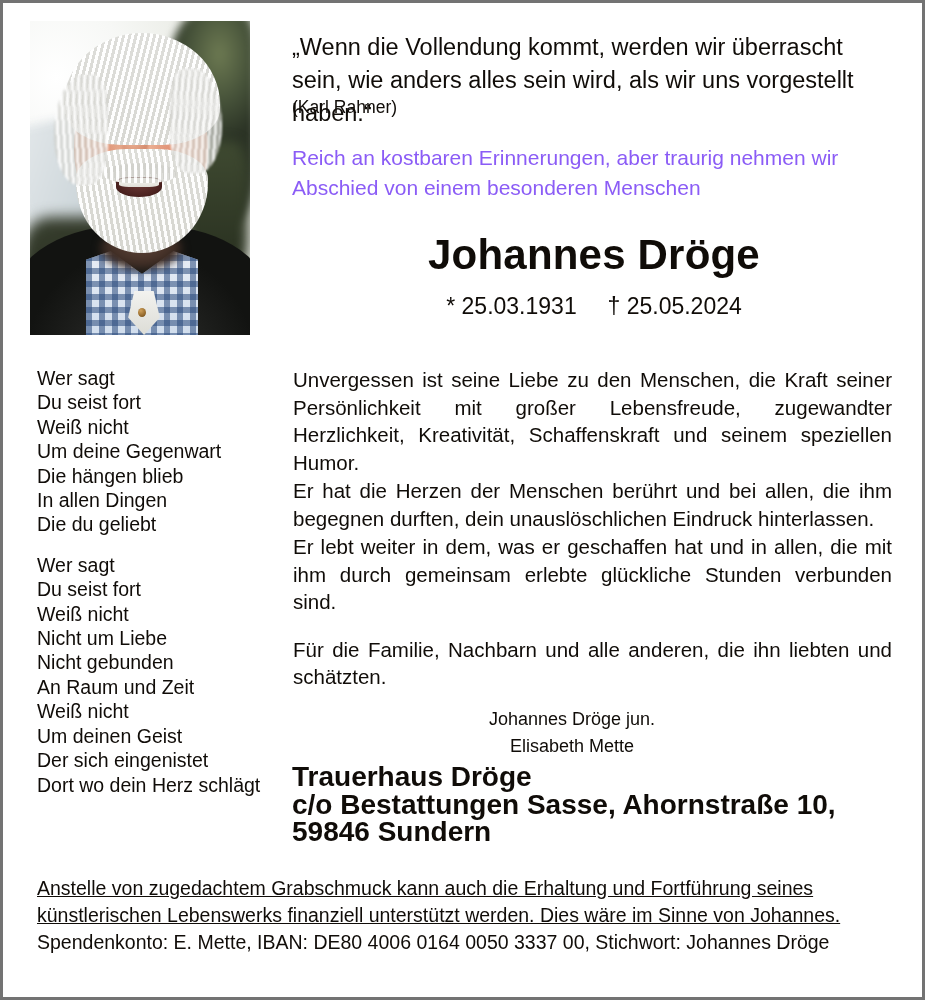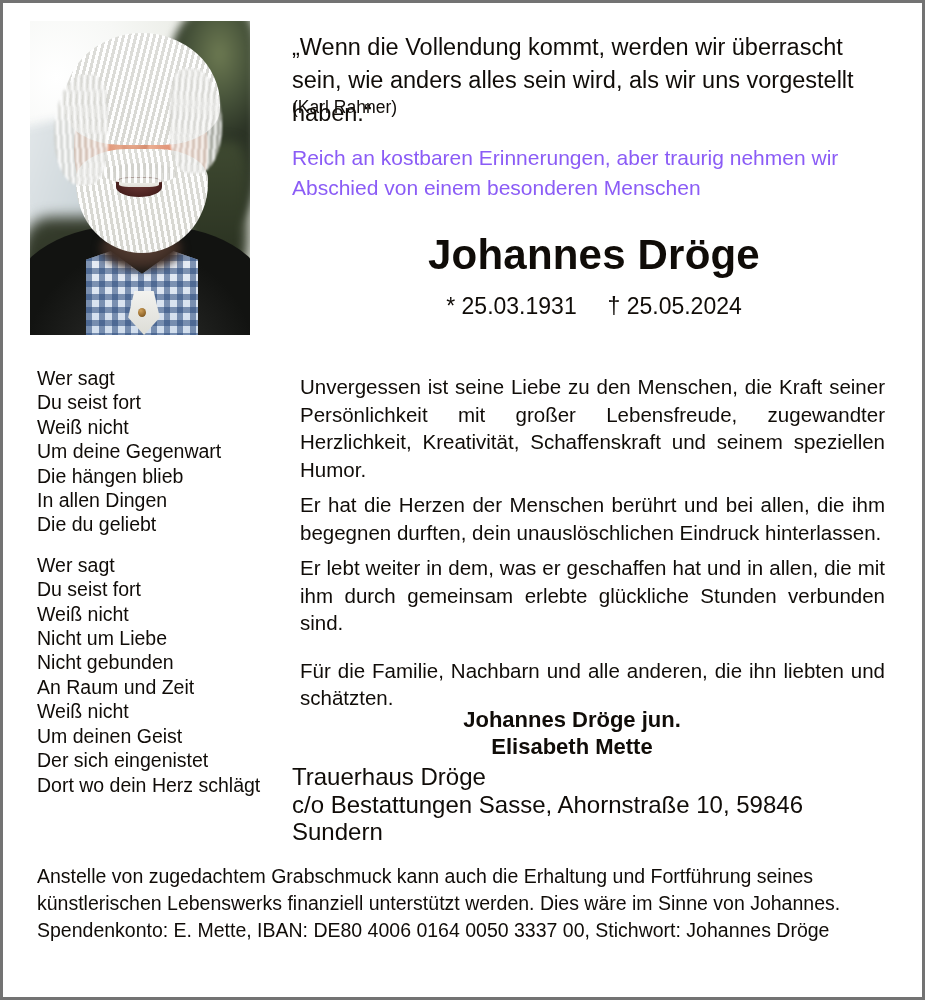--- a/index.html
+++ b/index.html
@@ -255,49 +255,50 @@
   .poem .stanza:last-of-type { margin-bottom: 0; }
   .poem .author { margin-top: 14px; font-size: 18.5px; }
 
   .body-text {
     position: absolute;
     left: 289px; top: 362px; width: 601px;
     font-size: 20.5px;
     line-height: 27.5px;
     color: #100c08;
   }
-  .body-text p { margin: 8px; text-align: justify; }
+  .body-text p { margin: 1px; text-align: justify; }
   .body-text p.gap { margin-top: 20px; }
 
   .survivors {
     position: absolute;
     left: 289px; top: 703px; width: 560px;
     text-align: center;
-    font-size: 22px;
+    font-size: 18px;
+    font-weight: normal;
+    line-height: 27px;
+    color: #100c08;
+  }
+  .mourning-house {
+    position: absolute;
+    left: 289px; top: 760px; width: 600px;
+    font-size: 28px;
+    line-height: 27.5px;
+    color: #100c08;
     font-weight: bold;
-    line-height: 27px;
-    color: #100c08;
-  }
-  .mourning-house {
-    position: absolute;
-    left: 289px; top: 760px; width: 600px;
-    font-size: 24px;
-    line-height: 27.5px;
-    color: #100c08;
   }
 
   .footer {
     position: absolute;
     left: 34px; top: 838px; width: 856px;
     font-size: 19.5px;
     line-height: 27px;
     color: #100c08;
   }
   .footer p { margin: 0; }
-  .footer p.gap { margin-top: 22px; }
+  .footer p.gap { margin-top: 34px; text-decoration: underline; }
 </style>
 </head>
 <body>
 
 <div class="notice">
   <div class="inner">
 
     <div class="photo">
       <div class="ph-layer ph-sky"></div>
       <div class="ph-layer ph-foliage-r"></div>

